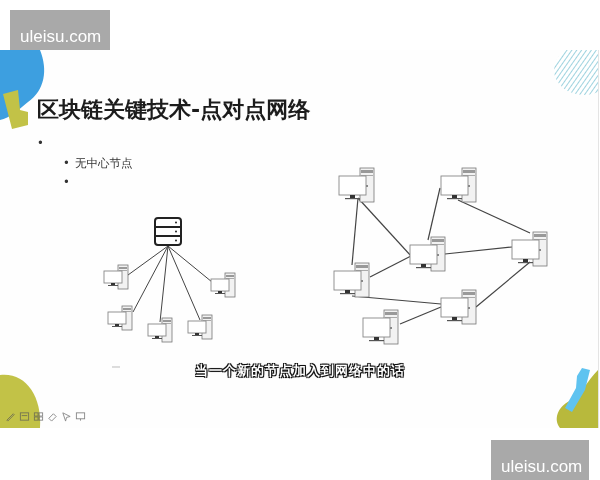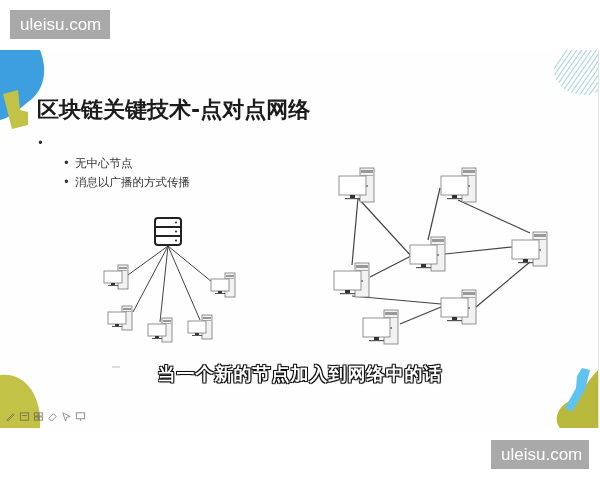--- a/index.html
+++ b/index.html
@@ -1,29 +1,29 @@
 <!DOCTYPE html>
 <html><head>
 <meta charset="utf-8">
 <style>
   html,body{margin:0;padding:0;}
   body{width:600px;height:480px;position:relative;background:#ffffff;overflow:hidden;font-family:"DejaVu Sans",sans-serif;}
-  .watermark{position:absolute;background:#a9a9a9;color:#ffffff;font-family:"Liberation Sans",sans-serif;font-size:17px;line-height:29px;padding:0 10px;}
+  .watermark{position:absolute;background:#a9a9a9;color:#ffffff;font-family:"Liberation Sans",sans-serif;font-size:17px;line-height:29px;padding:12px 10px;}
   .wm-top{left:10px;top:10px;width:80px;text-align:center;}
   .wm-bottom{left:491px;top:440px;width:78px;text-align:center;}
   .slide{position:absolute;left:0;top:50px;width:598px;height:378px;background:#fefefe;overflow:hidden;border-right:1px solid #e4e4e4;}
   .title{position:absolute;left:37px;top:45px;font-size:22px;font-weight:bold;color:#1c1c1c;letter-spacing:0px;text-align:right;}
   .bullets{position:absolute;left:37px;top:85px;font-size:11.5px;color:#333;}
   .b1{position:relative;padding-left:13px;height:20px;line-height:16px;}
   .b2{position:relative;padding-left:38px;height:19px;line-height:16px;}
   .dot{position:absolute;top:0;}
   .b1 .dot{left:0;}
   .b2 .dot{left:26px;}
   svg.diagram{position:absolute;left:0;top:0;}
-  .subtitle{position:absolute;left:0;top:312px;width:600px;text-align:center;font-size:18px;font-weight:bold;color:#ffffff;letter-spacing:1px;
+  .subtitle{position:absolute;left:0;top:312px;width:600px;text-align:center;font-size:13px;font-weight:bold;color:#ffffff;letter-spacing:1px;
     text-shadow:-1px -1px 0 #111,1px -1px 0 #111,-1px 1px 0 #111,1px 1px 0 #111,0 0 2px #000;}
   .toolbar{position:absolute;left:5px;top:361px;display:flex;gap:3px;}
   .tb{width:11px;height:11px;opacity:.7;cursor:pointer;}
 </style>
 </head>
 <body>
 
 <div class="watermark wm-top">uleisu.com</div>
 
 <div class="slide">
@@ -114,21 +114,20 @@
   <div class="bullets">
     <div class="b1">
       <span class="dot">•</span>
     </div>
     <div class="b2">
       <span class="dot">•</span>
       <span>无中心节点</span>
     </div>
     <div class="b2">
       <span class="dot">•</span>
-      <span>消息以广播的方式传播</span>
     </div>
   </div>
 
   <div class="subtitle">当一个新的节点加入到网络中的话</div>
 
   <div class="toolbar">
     <svg class="tb" viewBox="0 0 12 12">
         <path d="M2,10 L9,3 L10,4 L3,11 Z" fill="none" stroke="#555" stroke-width="1"></path>
       </svg>
     <svg class="tb" viewBox="0 0 12 12">

